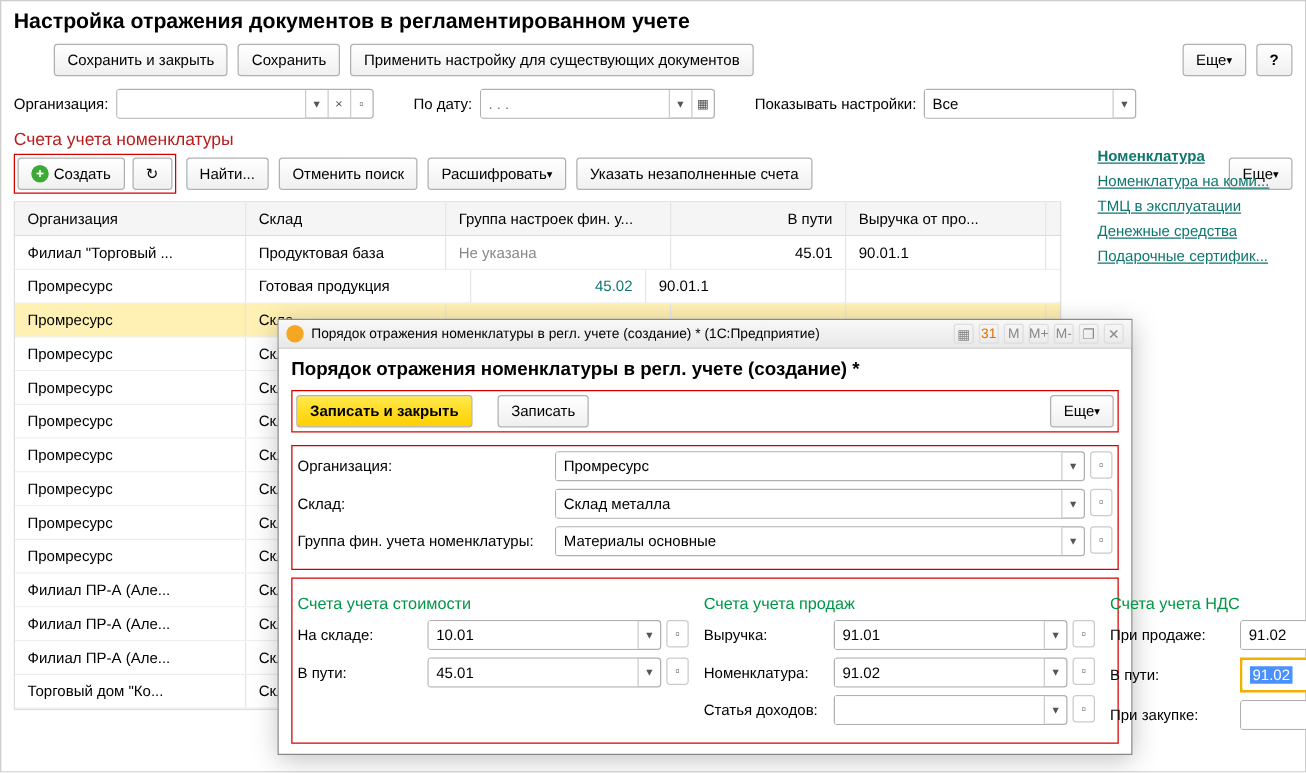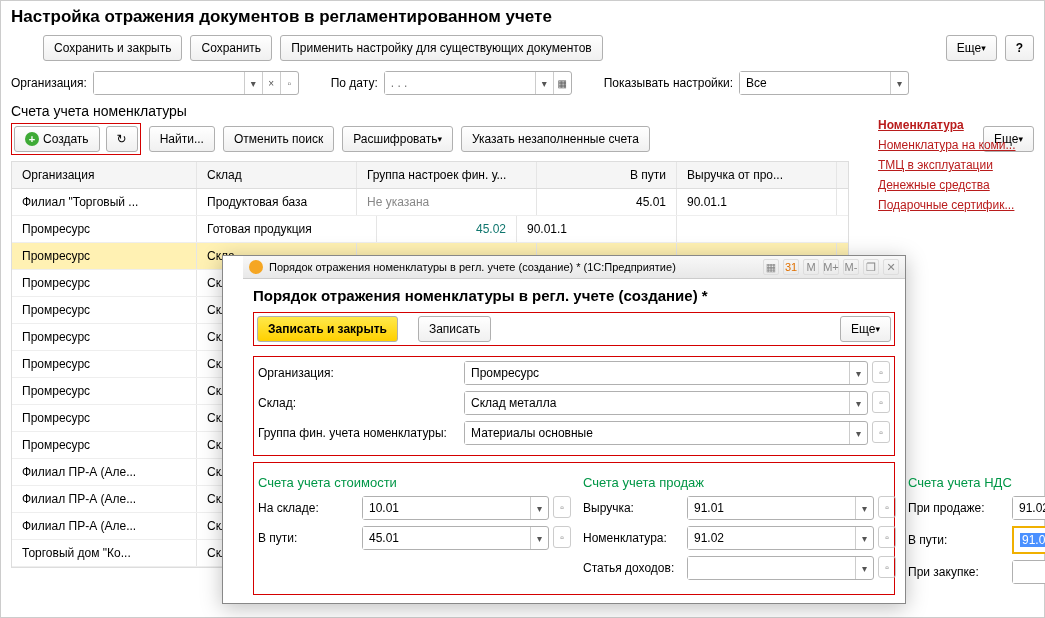--- a/index.html
+++ b/index.html
@@ -7,32 +7,32 @@
 .main { border: 1px solid #ccc; padding: 6px 10px; width: 1045px; height: 618px; }
 .title { font-size: 17px; font-weight: bold; margin-bottom: 8px; }
 .btn { display: inline-flex; align-items: center; border: 1px solid #b0b0b0; border-radius: 3px; background: linear-gradient(#fff,#f0f0f0); padding: 4px 10px; font-size: 12px; cursor: pointer; height: 26px; }
 .btn-yellow { background: linear-gradient(#ffe94a,#ffd000); font-weight: bold; }
 .toolbar { display: flex; gap: 8px; margin-bottom: 10px; align-items: center; padding-left: 32px; }
 .toolbar .spacer { flex: 1; }
 .fld { display: inline-flex; align-items: center; border: 1px solid #b0b0b0; border-radius: 3px; background: #fff; height: 24px; }
 .fld input { border: none; outline: none; padding: 0 6px; font-size: 12px; height: 22px; }
 .mini { border-left: 1px solid #ccc; width: 18px; height: 22px; display: inline-flex; align-items: center; justify-content: center; cursor: pointer; font-size: 10px; color: #555; }
 .filter-row { display: flex; align-items: center; gap: 6px; margin-bottom: 8px; }
-.section-title { color: #000000; font-size: 14px; margin-bottom: 4px; }
+.section-title { color: #b91c1c; font-size: 14px; margin-bottom: 4px; }
 .redbox { border: 1px solid #d40000; padding: 2px; display: inline-flex; gap: 6px; }
 .table { border: 1px solid #ddd; width: 838px; }
 .thead { display: flex; background: #f5f5f5; border-bottom: 1px solid #ddd; align-items: flex-end; }
 .th, .td { padding: 6px 10px; border-right: 1px solid #e5e5e5; }
 .trow { display: flex; border-bottom: 1px solid #eee; background:#fff; }
 .trow.sel { background: #fff1b3; }
 .c1{width:185px}.c2{width:160px}.c3{width:180px}.c4{width:140px; text-align:right}.c5{width:160px}
 .sidebar { position: absolute; left: 878px; top: 118px; font-size: 12px; }
-.sidebar a { color: #b91c1c; text-decoration: underline; display: block; margin-bottom: 6px; }
+.sidebar a { color: #0f766e; text-decoration: underline; display: block; margin-bottom: 6px; }
 .sidebar a.bold { font-weight: bold; }
-.modal { position: absolute; left: 222px; top: 255px; width: 684px; background: #fff; border: 1px solid #888; box-shadow: 0 4px 20px rgba(0,0,0,.25); padding-left: 20px; }
+.modal { position: absolute; left: 222px; top: 255px; width: 684px; background: #fff; border: 1px solid #888; box-shadow: 0 4px 20px rgba(0,0,0,.25); }
 .modal-titlebar { background: linear-gradient(#f8f8f8,#e8e8e8); border-bottom: 1px solid #ccc; display: flex; align-items: center; padding: 3px 6px; font-size: 11px; gap: 6px; }
 .modal-titlebar .ticons { margin-left: auto; display: flex; gap: 4px; }
 .modal-titlebar .ticon { width: 16px; height: 16px; display:inline-flex;align-items:center;justify-content:center;font-size:11px;color:#888;border:1px solid #ddd;border-radius:2px; }
 .modal-body { padding: 8px 10px; }
 .mtitle { font-size: 15px; font-weight: bold; margin-bottom: 8px; }
 .mrow { display: flex; align-items: center; margin-bottom: 6px; gap: 6px; }
 .mlabel { width: 200px; }
 .big-input { flex:1; display:flex; }
 .big-input .fld{flex:1}
 .group3 { display: flex; gap: 12px; margin-top: 8px; }

